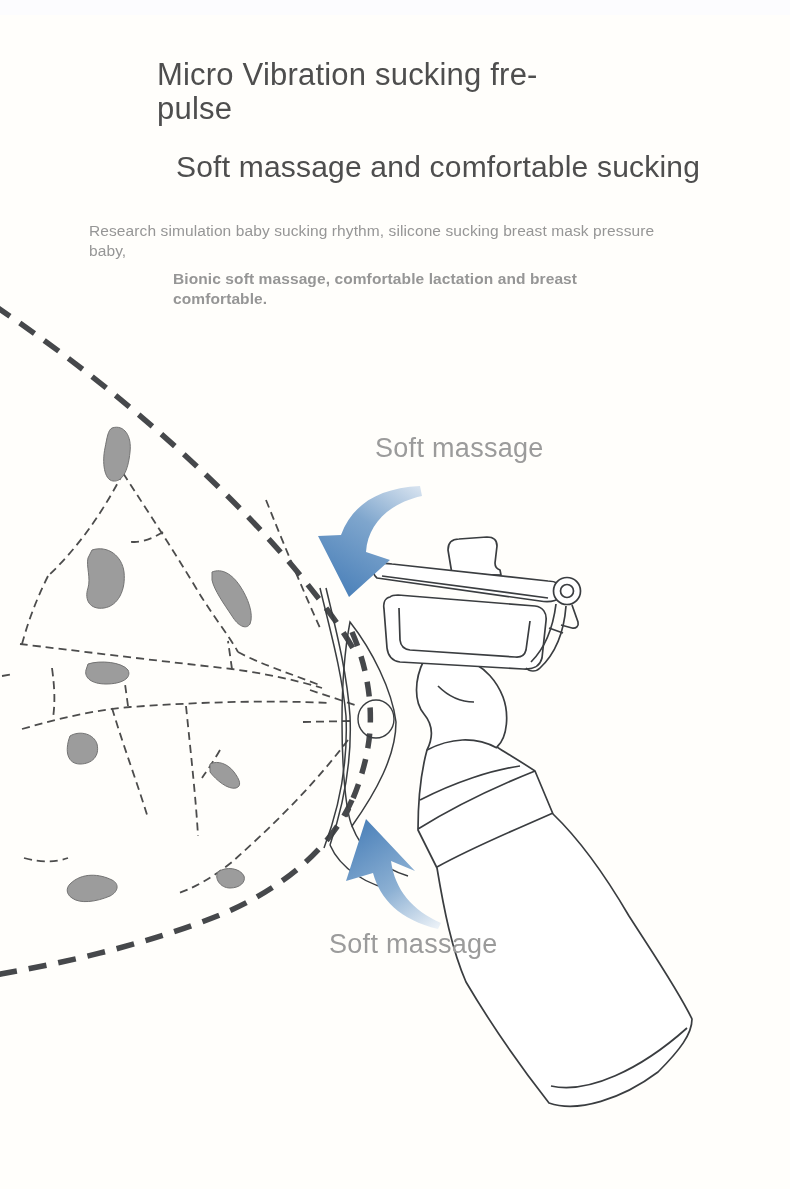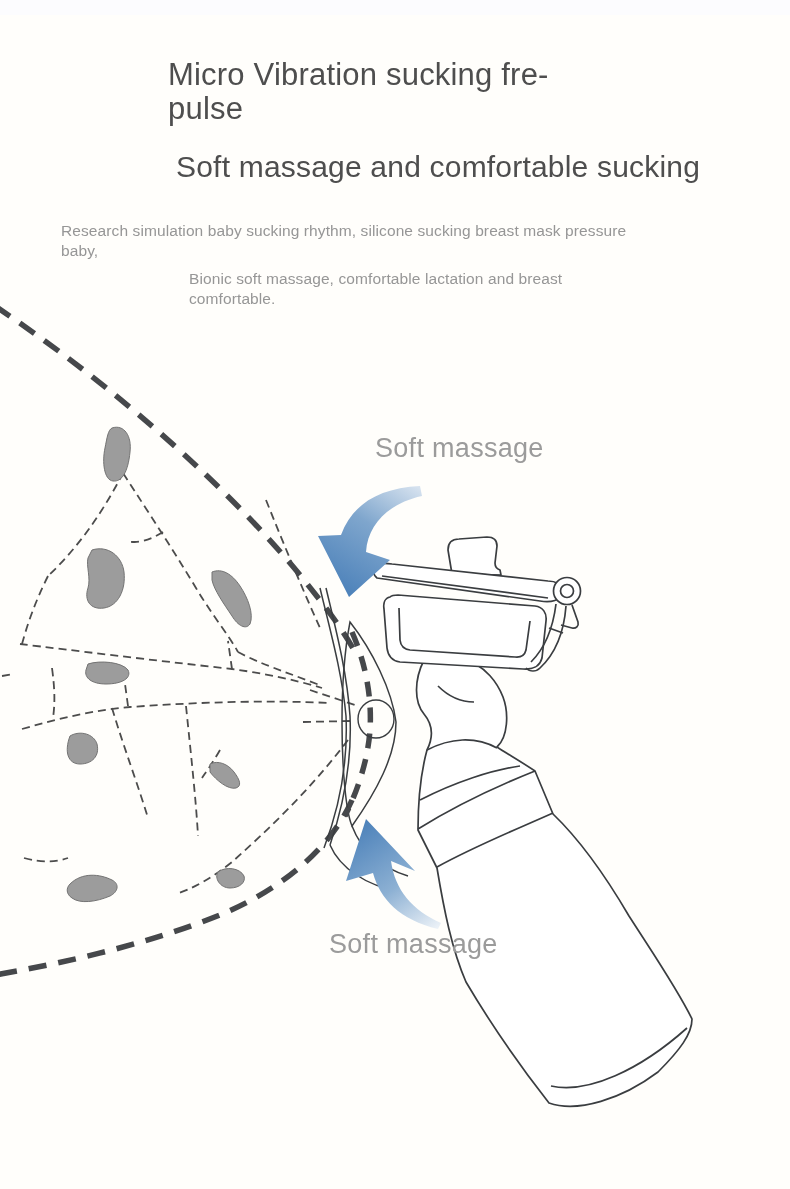--- a/index.html
+++ b/index.html
@@ -4,32 +4,32 @@
 <style>
   html,body{margin:0;padding:0;}
   body{
     width:790px;height:1189px;position:relative;overflow:hidden;
     background:#fffefb;
     font-family:"Liberation Sans", sans-serif;
   }
   .top-band{position:absolute;left:0;top:0;width:790px;height:15px;background:#fcfcfe;}
   .abs{position:absolute;}
   .title{
-    left:168px;top:58px;width:450px;
+    left:157px;top:58px;width:450px;
     font-size:31px;line-height:34px;color:#4e4e4e;letter-spacing:0.2px;
   }
   .subtitle{
     left:136px;top:150px;width:600px;
     font-size:30px;line-height:34px;color:#4e4e4e;letter-spacing:0.2px;margin-left:40px;
   }
   .para{
     font-size:15.5px;line-height:20px;color:#969696;letter-spacing:0.1px;
   }
-  .para1{left:61px;top:221px;width:640px;}
-  .para2{left:189px;top:269px;width:470px;}
+  .para1{left:89px;top:221px;width:640px;}
+  .para2{left:173px;top:269px;width:470px;font-weight:bold;}
   .massage-label{
     font-size:27px;color:#9b9b9b;letter-spacing:0.3px;white-space:nowrap;
   }
   .label-top{left:375px;top:433px;}
   .label-bottom{left:329px;top:929px;}
   svg{position:absolute;left:0;top:0;}
 </style>
 </head>
 <body>
 

